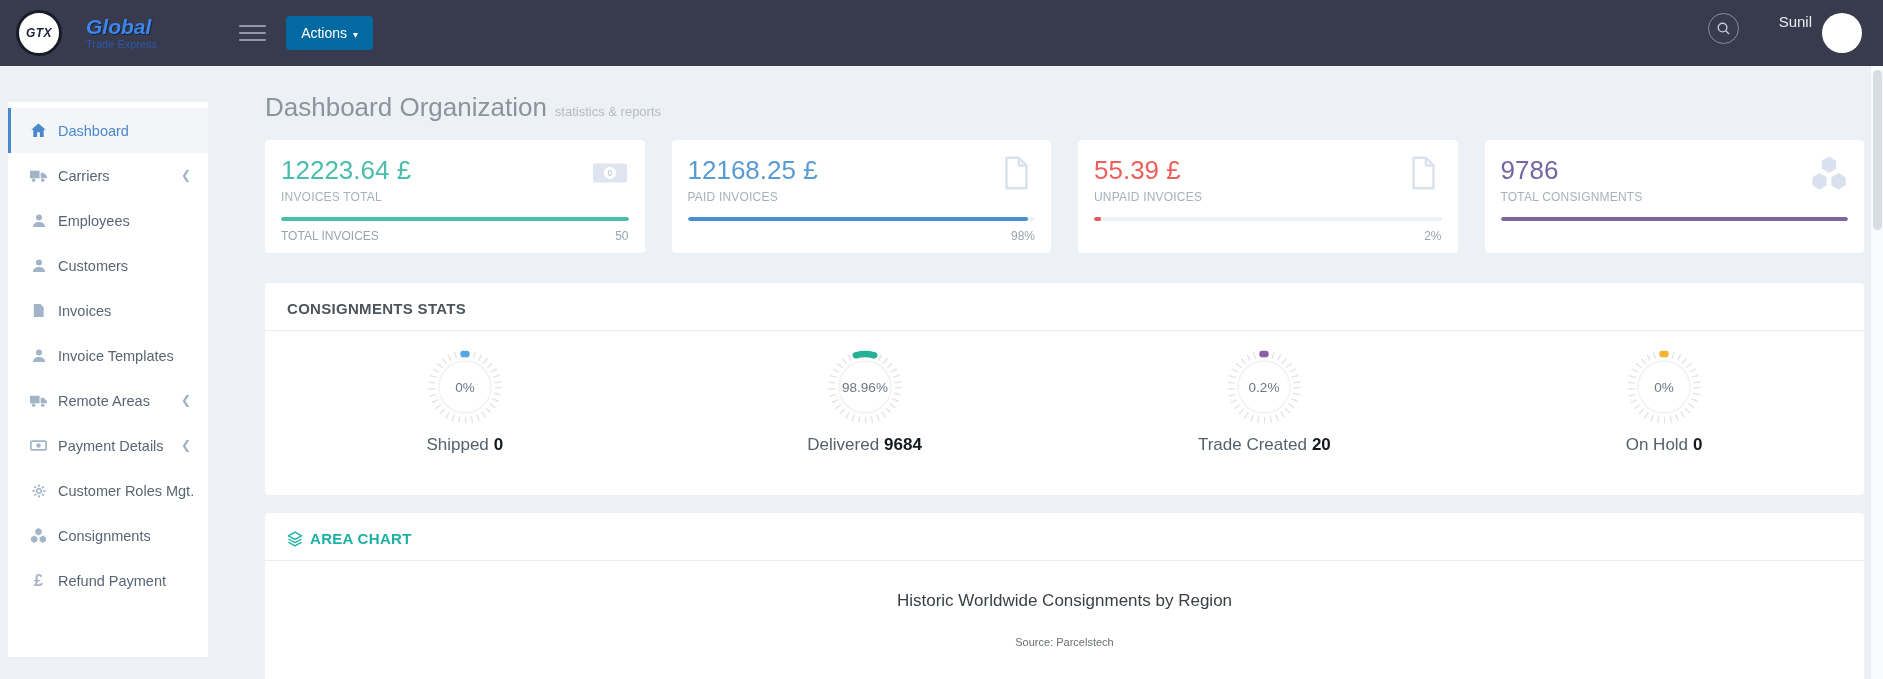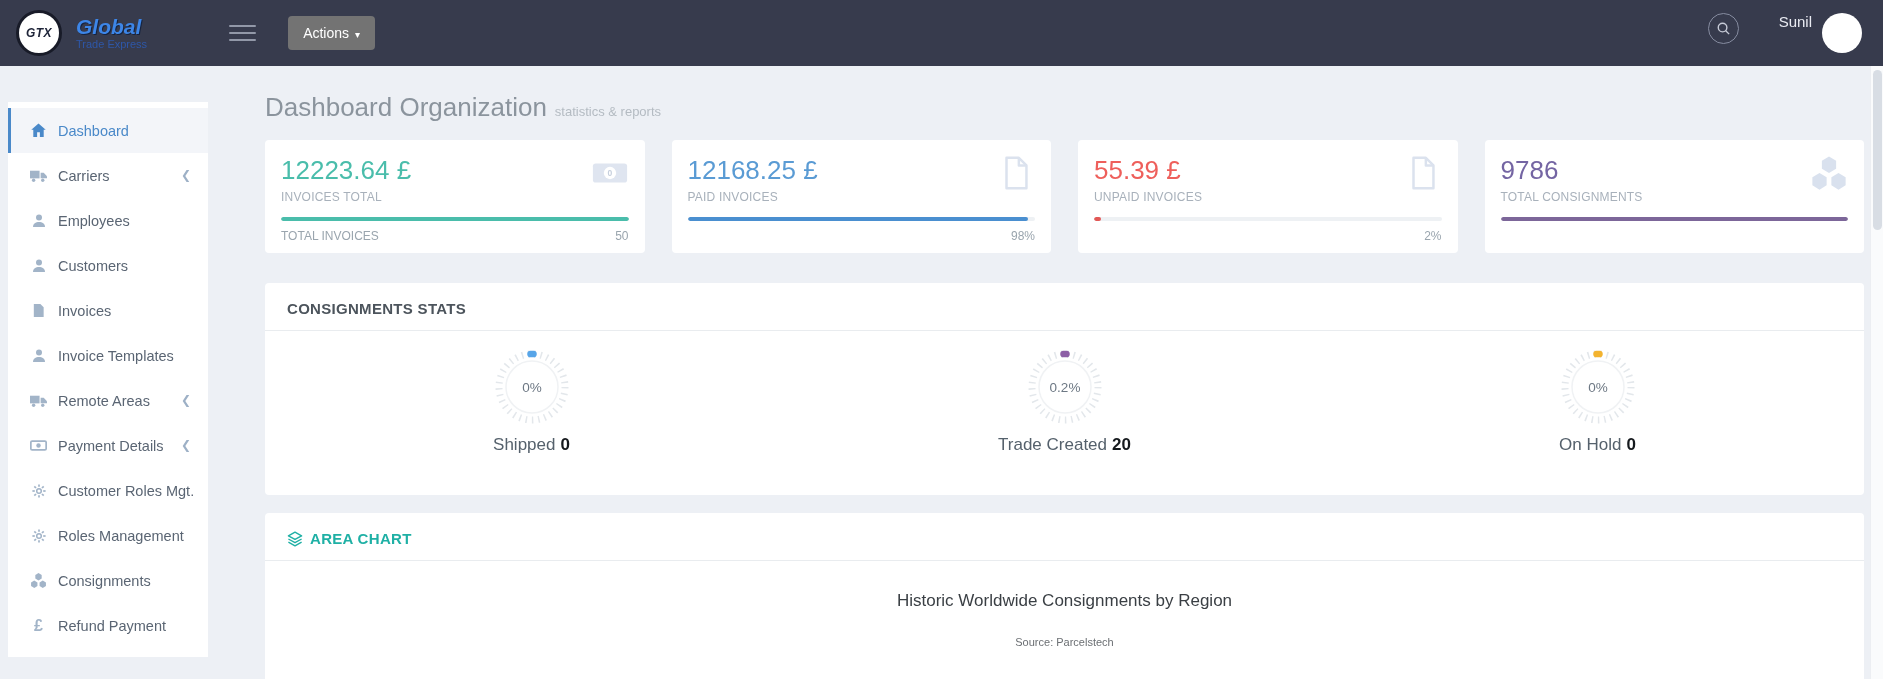--- a/index.html
+++ b/index.html
@@ -3,26 +3,26 @@
 <meta charset="utf-8">
 <style>
   * { margin:0; padding:0; box-sizing:border-box; }
   html,body { width:1883px; height:679px; overflow:hidden; }
   body { font-family:"Liberation Sans", sans-serif; background:#edf0f5; color:#555; }
 
   
   .navbar { position:relative; height:66px; background:#373b4d; display:flex; align-items:center; padding:0 21px 0 16px; }
   .logo { display:flex; align-items:center; cursor:pointer; }
   .logo-circle { width:46px; height:46px; border-radius:50%; background:#fff; border:3px solid #181b28; display:flex; align-items:center; justify-content:center; font-weight:800; font-style:italic; font-size:12px; color:#20263a; letter-spacing:.5px; }
-  .logo-text { margin-left:14px; line-height:1; }
+  .logo-text { margin-left:24px; line-height:1; }
   .logo-title { font-size:21px; font-weight:800; font-style:italic; color:#3d86e8; text-shadow:1px 1px 0 #16233f; }
   .logo-sub { font-size:11px; color:#2e57a8; margin-top:2px; }
   .hamburger { margin-left:82px; width:27px; cursor:pointer; }
   .hamburger span { display:block; height:2px; background:#9298a8; margin:5px 0; border-radius:1px; }
-  .actions-btn { margin-left:32px; background:#737373; color:#fff; border:none; border-radius:4px; font-size:14px; font-family:inherit; padding:9px 15px; cursor:pointer; }
+  .actions-btn { margin-left:20px; background:#0369a1; color:#fff; border:none; border-radius:4px; font-size:14px; font-family:inherit; padding:9px 15px; cursor:pointer; }
   .actions-btn .caret { font-size:10px; margin-left:6px; }
   .nav-right { margin-left:auto; display:flex; }
   .search-btn { width:31px; height:31px; border-radius:50%; border:1px solid #868ca0; display:flex; align-items:center; justify-content:center; cursor:pointer; }
   .user-name { color:#e9ebf2; font-size:15px; margin-left:40px; cursor:pointer; }
   .avatar { width:40px; height:40px; border-radius:50%; background:#ffffff; margin-left:10px; cursor:pointer; }
 
   
   .layout { display:flex; height:613px; }
   .sidebar-col { width:208px; flex:0 0 208px; }
   .sidebar { background:#fff; width:200px; margin:36px 0 0 8px; padding:6px 0; height:555px; }
@@ -201,38 +201,20 @@
                 <line x1="11" y1="11" x2="12.7" y2="12.7"></line>
                 <line x1="3.3" y1="3.3" x2="5" y2="5"></line>
                 <line x1="11" y1="5" x2="12.7" y2="3.3"></line>
                 <line x1="3.3" y1="12.7" x2="5" y2="11"></line>
               </g>
             </svg>
           </span>
         <span class="s-label">Customer Roles Mgt.</span>
       </div>
 
-      <div class="side-item">
-        <span class="s-icon">
-            <svg width="16" height="16" viewBox="0 0 16 16">
-              <circle cx="8" cy="8" r="2.3" fill="none" stroke="currentColor" stroke-width="1.5"></circle>
-              <g stroke="currentColor" stroke-width="1.7">
-                <line x1="12.2" y1="8" x2="14.6" y2="8"></line>
-                <line x1="1.4" y1="8" x2="3.8" y2="8"></line>
-                <line x1="8" y1="12.2" x2="8" y2="14.6"></line>
-                <line x1="8" y1="1.4" x2="8" y2="3.8"></line>
-                <line x1="11" y1="11" x2="12.7" y2="12.7"></line>
-                <line x1="3.3" y1="3.3" x2="5" y2="5"></line>
-                <line x1="11" y1="5" x2="12.7" y2="3.3"></line>
-                <line x1="3.3" y1="12.7" x2="5" y2="11"></line>
-              </g>
-            </svg>
-          </span>
-        <span class="s-label">Roles Management</span>
-      </div>
 
       <div class="side-item">
         <span class="s-icon">
             <svg width="17" height="17" viewBox="0 0 16 16" fill="currentColor">
               <path d="M8 1l3 1.8v3.4L8 8 5 6.2V2.8z"></path>
               <path d="M4 8l3 1.8v3.4L4 15l-3-1.8V9.8z"></path>
               <path d="M12 8l3 1.8v3.4L12 15l-3-1.8V9.8z"></path>
             </svg>
           </span>
         <span class="s-label">Consignments</span>
@@ -338,20 +320,29 @@
         <div class="donut-cell">
           <svg width="84" height="84" viewBox="0 0 84 84">
             <circle cx="42" cy="42" r="33" fill="none" stroke="#e3e7eb" stroke-width="7" stroke-dasharray="1.5 4.8"></circle>
             <circle id="donut-arc-0" cx="42" cy="42" r="33" fill="none" stroke-width="6.5" stroke-linecap="round" pathLength="100" transform="rotate(-90 42 42)" stroke="#58a5e8" stroke-dasharray="1.5 98.5" stroke-dashoffset="0.75"></circle>
             <circle cx="42" cy="42" r="26" fill="#ffffff" stroke="#f0f2f4" stroke-width="1.5"></circle>
             <text class="donut-pct" x="42" y="46.5" text-anchor="middle">0%</text>
           </svg>
           <div class="donut-label"><span>Shipped</span><b>0</b></div>
         </div>
 
+        <div class="donut-cell">
+          <svg width="84" height="84" viewBox="0 0 84 84">
+            <circle cx="42" cy="42" r="33" fill="none" stroke="#e3e7eb" stroke-width="7" stroke-dasharray="1.5 4.8"></circle>
+            <circle id="donut-arc-1" cx="42" cy="42" r="33" fill="none" stroke-width="6.5" stroke-linecap="round" pathLength="100" transform="rotate(-90 42 42)" stroke="#26b194" stroke-dasharray="9 91" stroke-dashoffset="4.5"></circle>
+            <circle cx="42" cy="42" r="26" fill="#ffffff" stroke="#f0f2f4" stroke-width="1.5"></circle>
+            <text class="donut-pct" x="42" y="46.5" text-anchor="middle">98.96%</text>
+          </svg>
+          <div class="donut-label"><span>Delivered</span><b>9684</b></div>
+        </div>
 
         <div class="donut-cell">
           <svg width="84" height="84" viewBox="0 0 84 84">
             <circle cx="42" cy="42" r="33" fill="none" stroke="#e3e7eb" stroke-width="7" stroke-dasharray="1.5 4.8"></circle>
             <circle id="donut-arc-2" cx="42" cy="42" r="33" fill="none" stroke-width="6.5" stroke-linecap="round" pathLength="100" transform="rotate(-90 42 42)" stroke="#8d5fa6" stroke-dasharray="1.5 98.5" stroke-dashoffset="0.75"></circle>
             <circle cx="42" cy="42" r="26" fill="#ffffff" stroke="#f0f2f4" stroke-width="1.5"></circle>
             <text class="donut-pct" x="42" y="46.5" text-anchor="middle">0.2%</text>
           </svg>
           <div class="donut-label"><span>Trade Created</span><b>20</b></div>
         </div>

